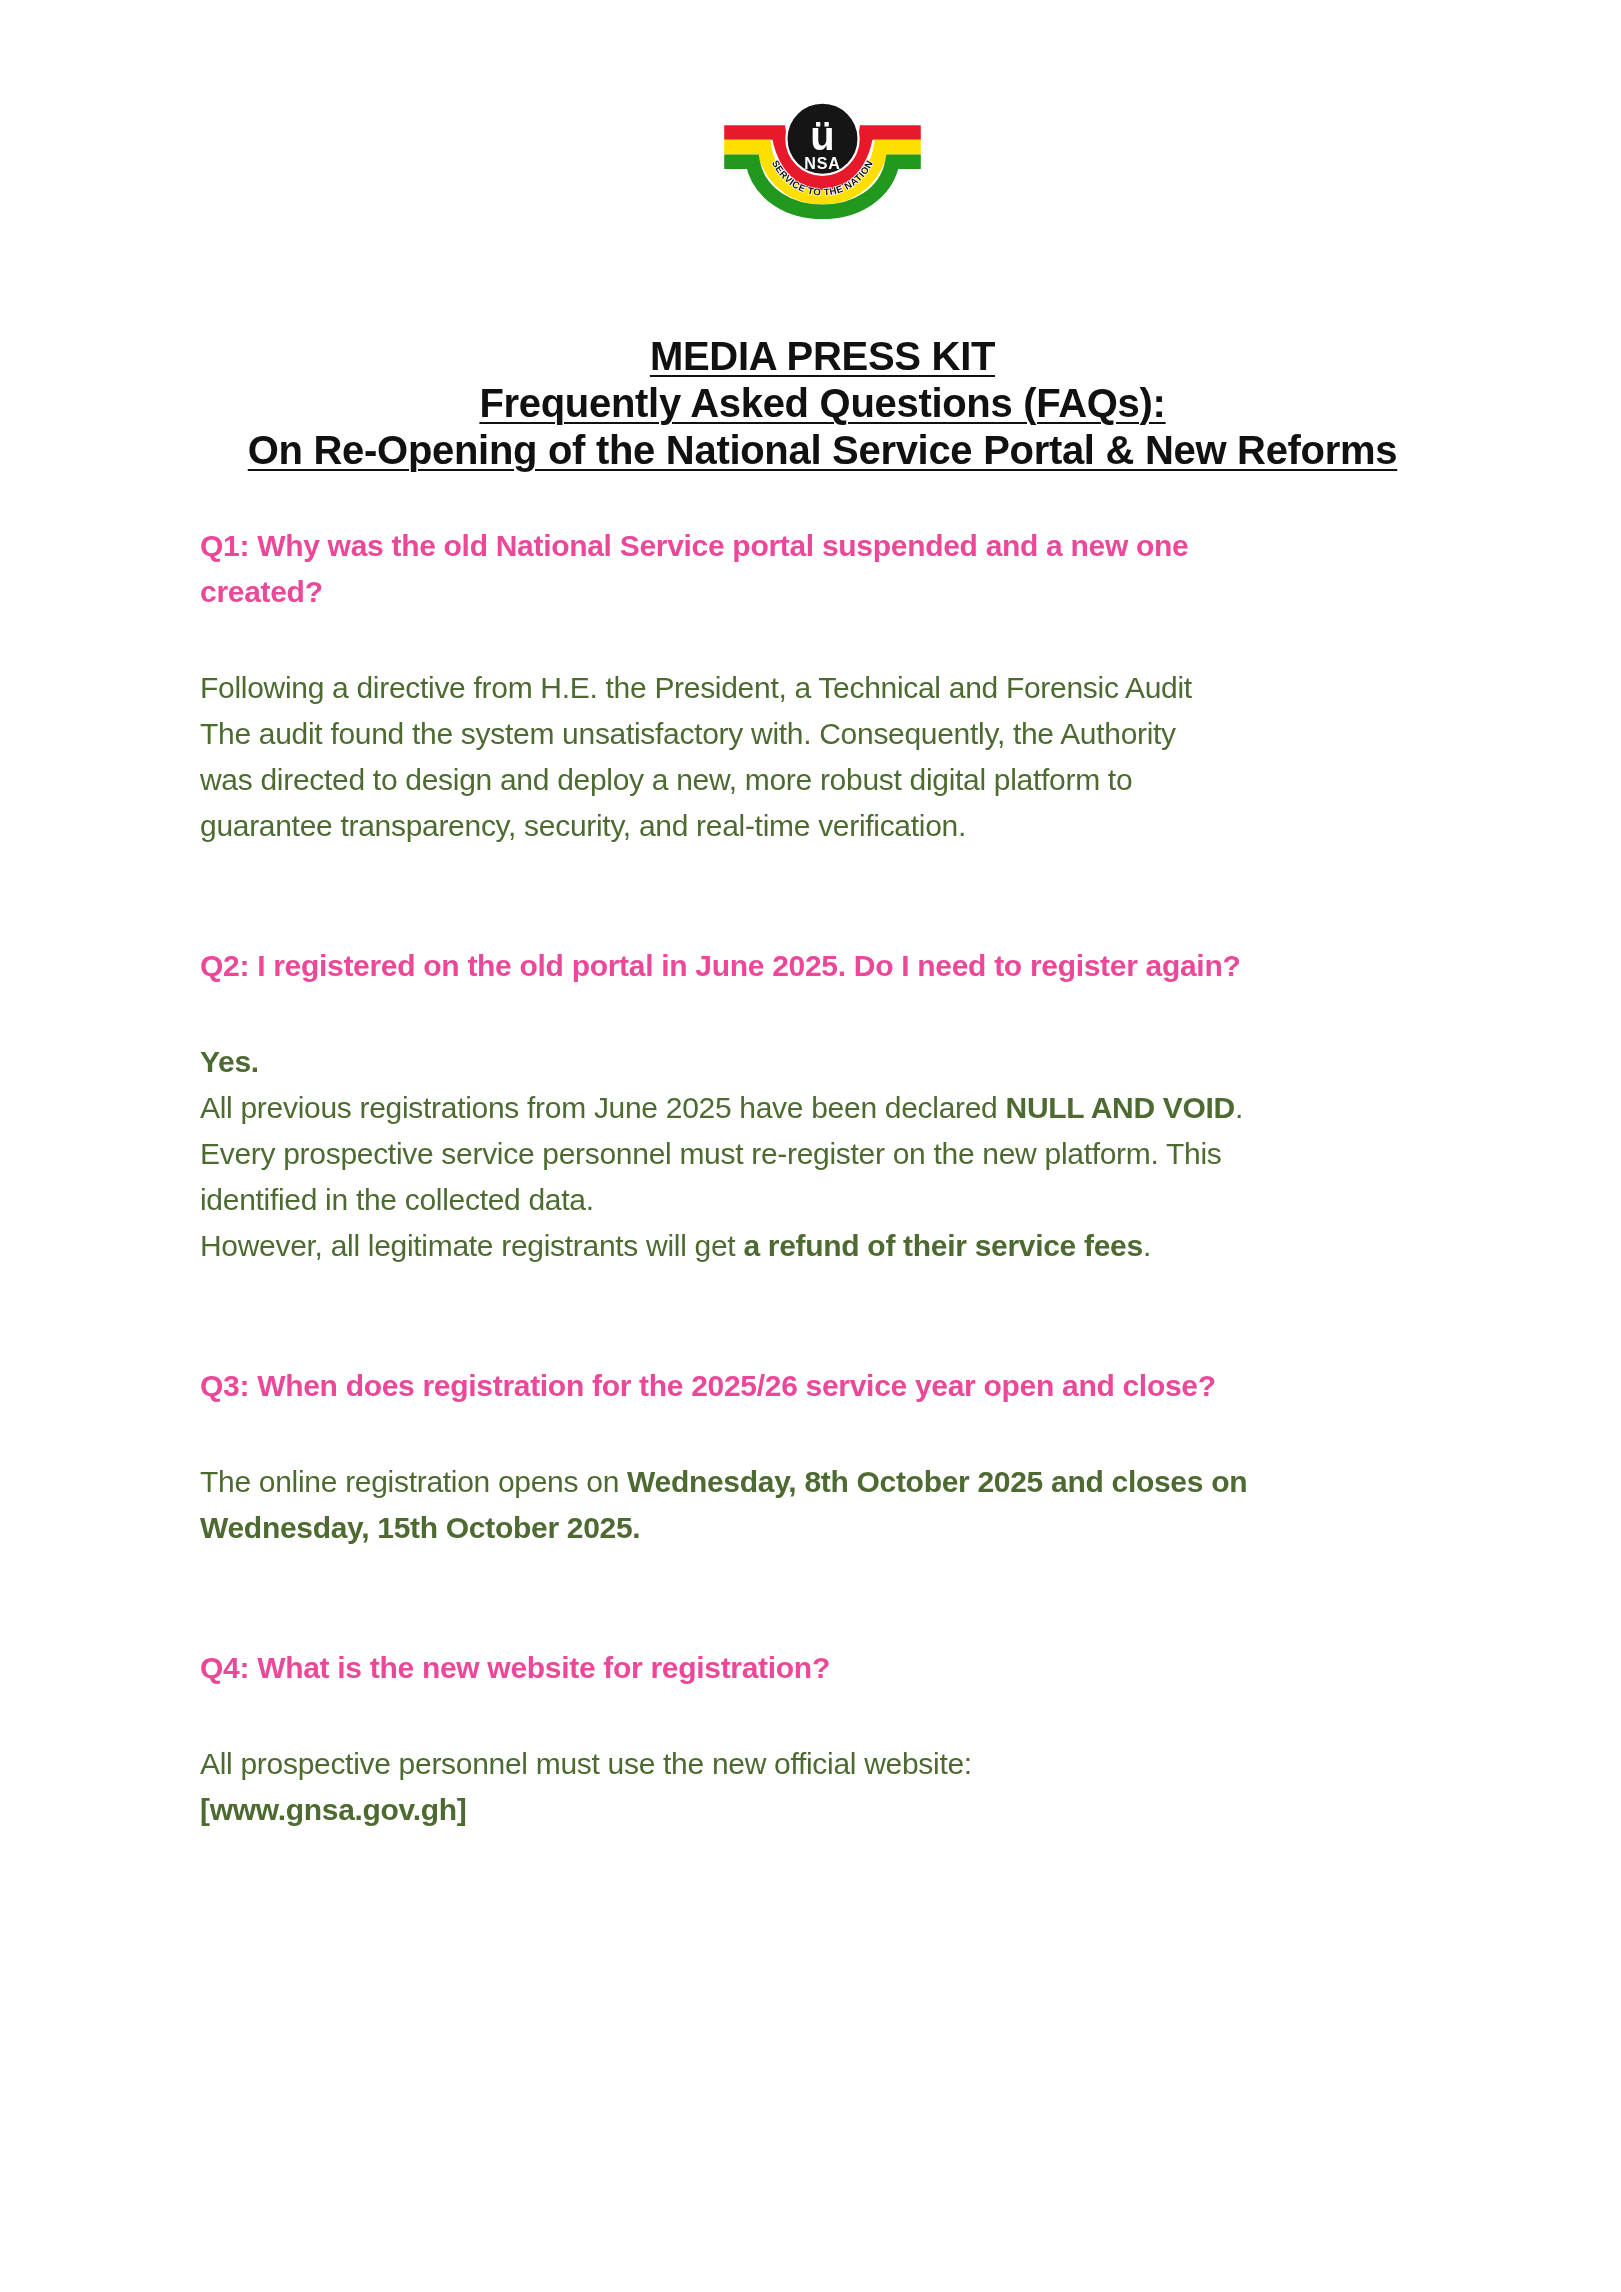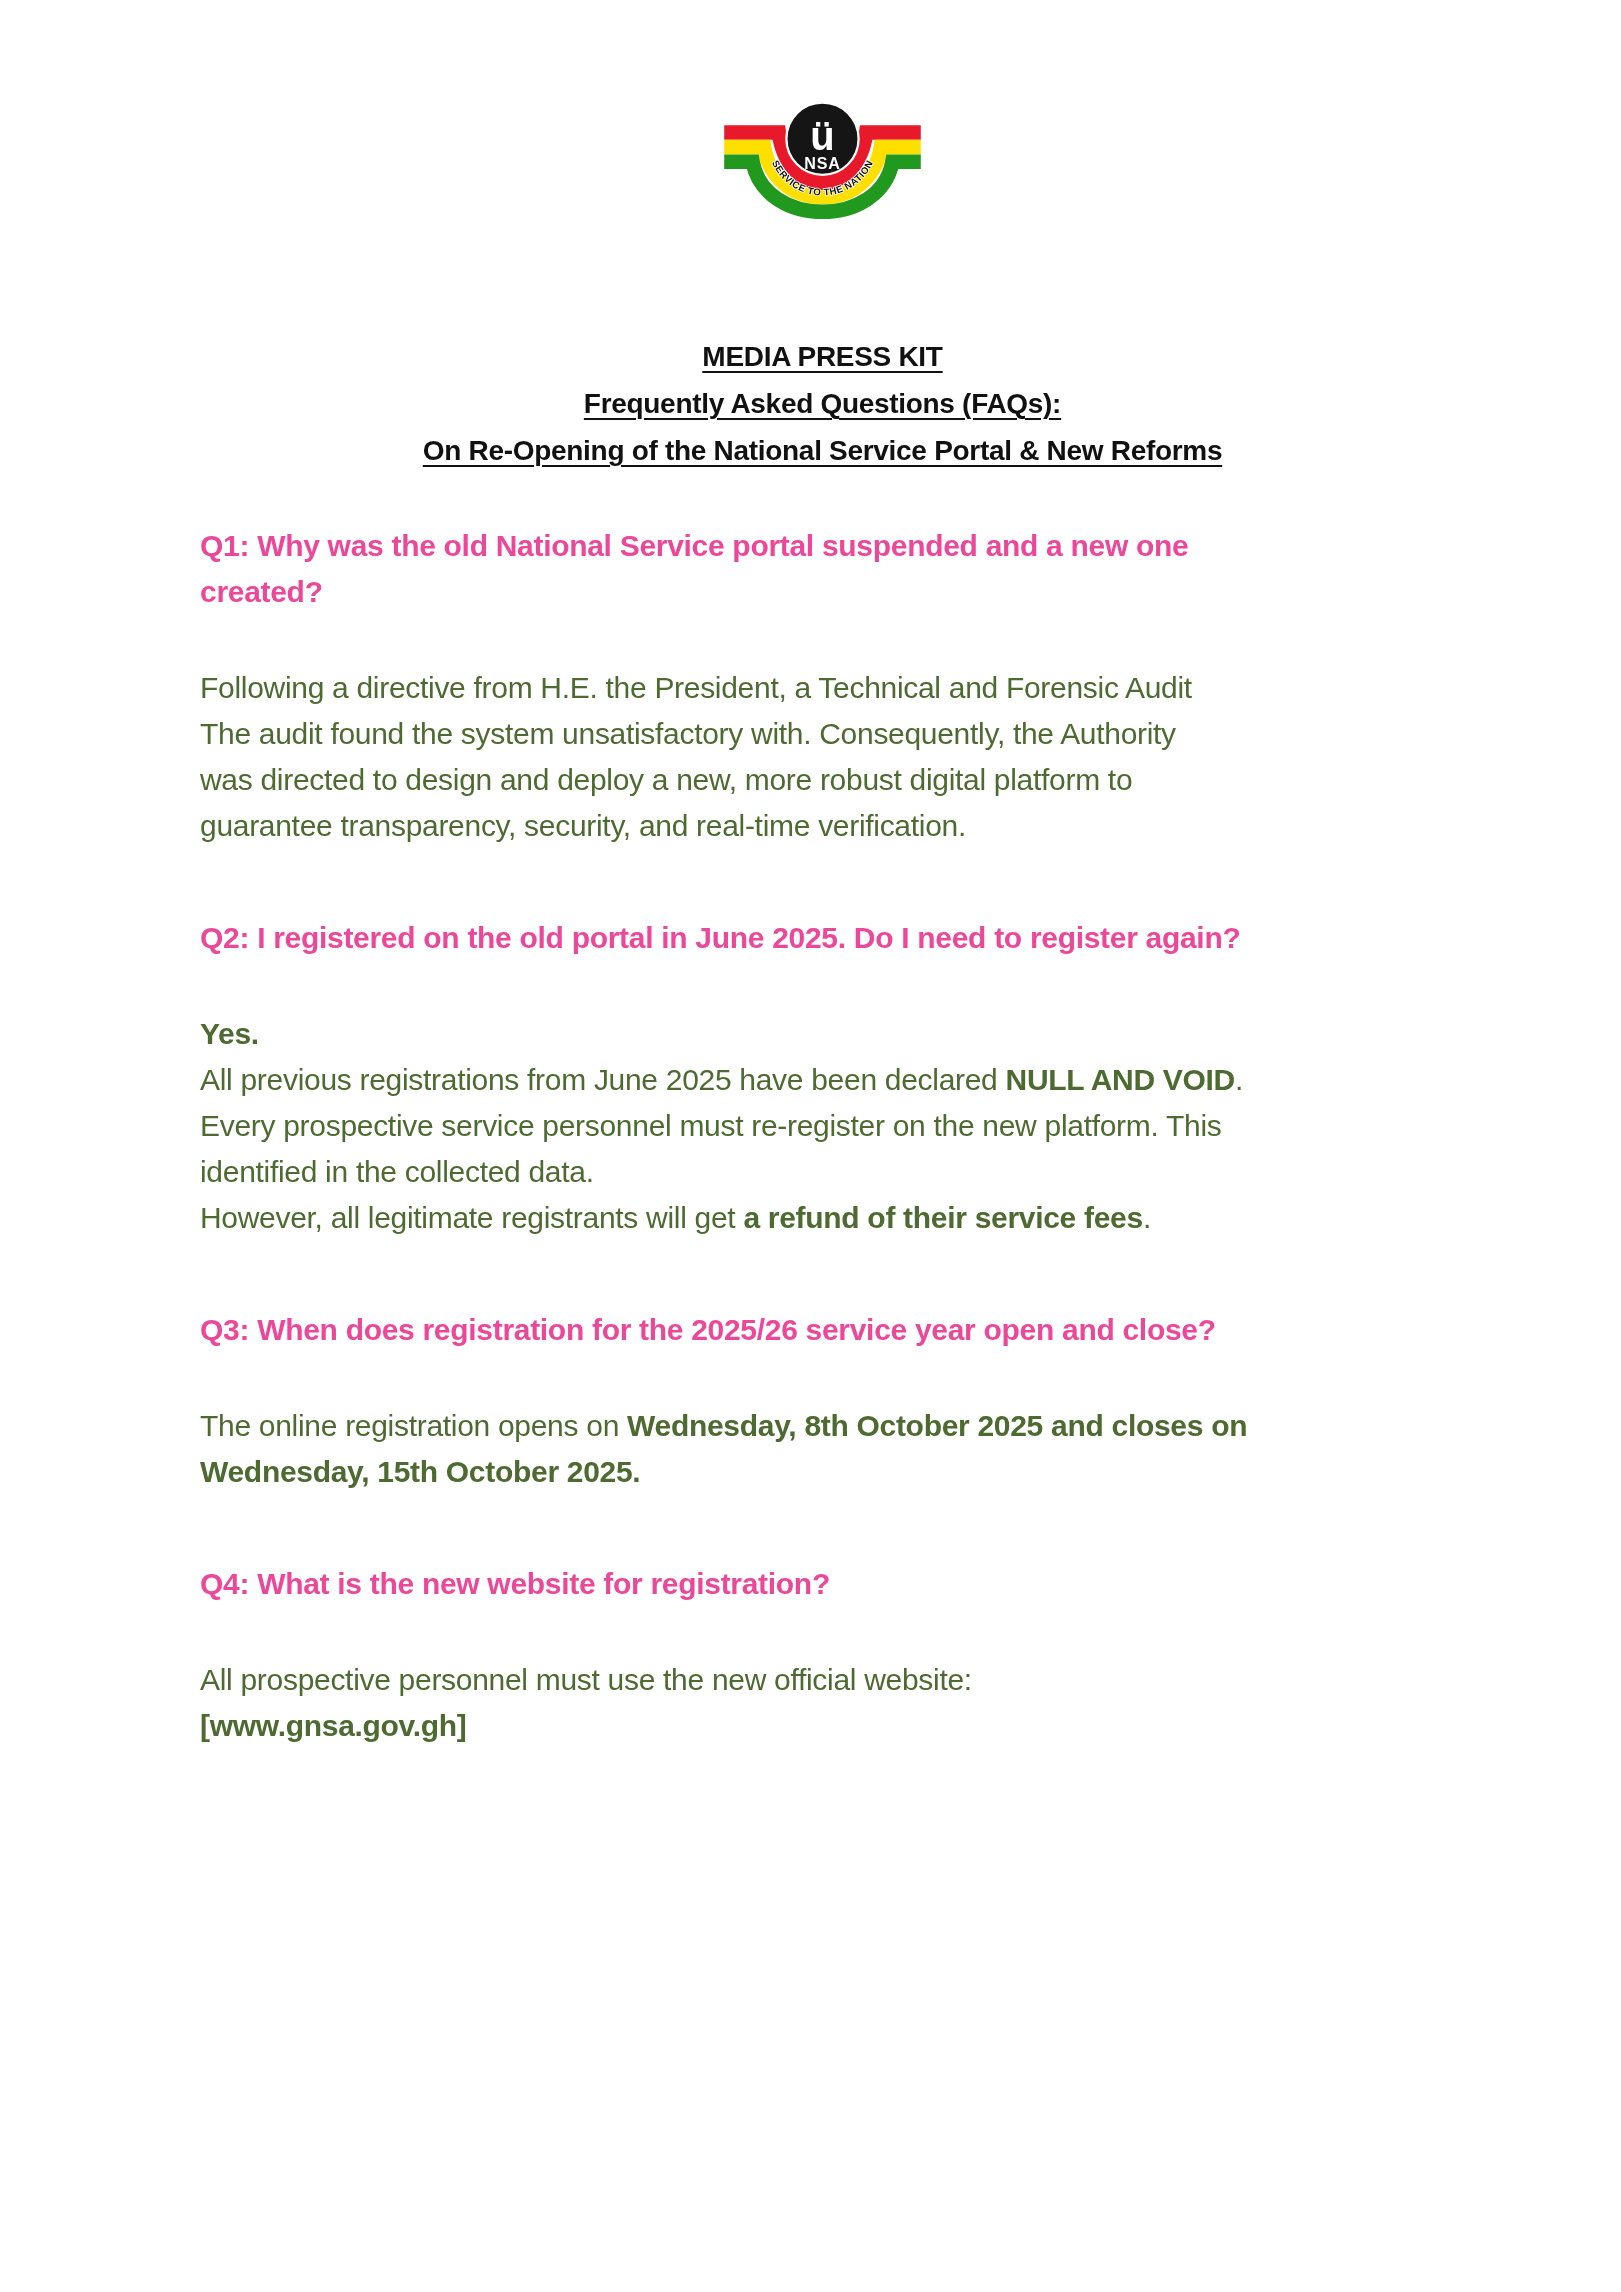--- a/index.html
+++ b/index.html
@@ -19,32 +19,32 @@
     padding: 0 176px 0 200px;
   }
   .logo-wrap {
     margin-top: 68px;
     display: flex;
     justify-content: center;
   }
   .doc-title {
     margin-top: 86px;
     text-align: center;
-    font-size: 28px;
+    font-size: 40px;
     line-height: 47px;
     font-weight: bold;
     color: #111;
     letter-spacing: -0.3px;
   }
   .doc-title .tline {
     text-decoration: underline;
     text-decoration-thickness: 2.2px;
     text-underline-offset: 5.4px;
   }
-  .faq { margin-top: 66px; }
+  .faq { margin-top: 94px; }
   .faq.first { margin-top: 49px; }
   .q {
     color: #ec4899;
     font-weight: bold;
     font-size: 30px;
     line-height: 46px;
     letter-spacing: -0.3px;
   }
   .a {
     margin-top: 50px;

